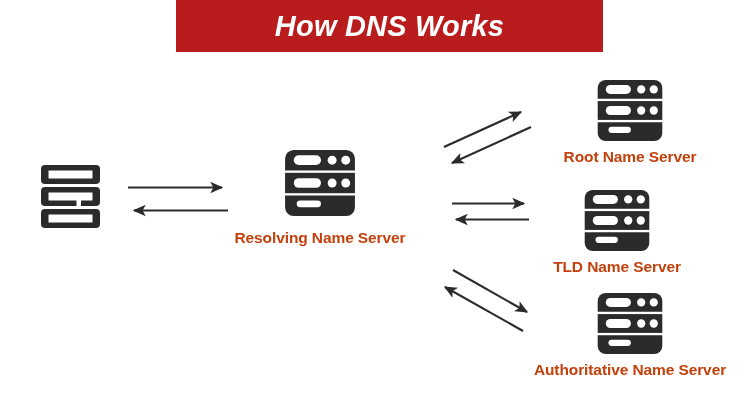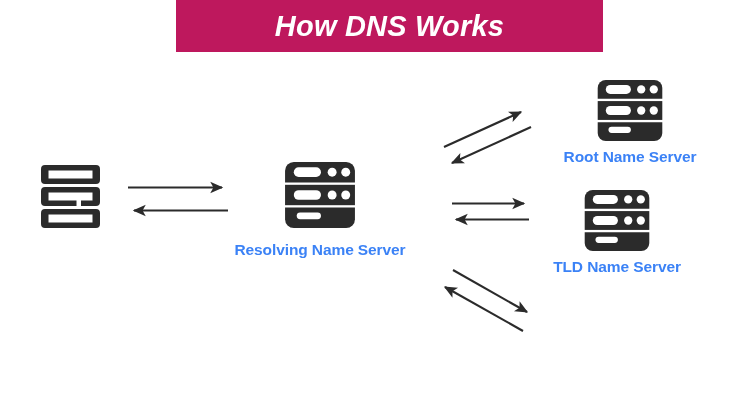--- a/index.html
+++ b/index.html
@@ -20,21 +20,21 @@
     inset: 0;
     width: 750px;
     height: 400px;
   }
   .title-banner {
     position: absolute;
     left: 176px;
     top: 0px;
     width: 427px;
     height: 52px;
-    background: #be185d;
+    background: #b91c1c;
     display: flex;
     align-items: center;
     justify-content: center;
   }
   .title-text {
     color: #ffffff;
     font-family: "Liberation Sans", sans-serif;
     font-size: 29px;
     font-weight: bold;
     font-style: italic;
@@ -43,21 +43,21 @@
   }
   .node {
     position: absolute;
   }
   .node-icon {
     display: block;
   }
   .node-label {
     position: absolute;
     white-space: nowrap;
-    color: #3b82f6;
+    color: #c2410c;
     font-family: "Liberation Sans", sans-serif;
     font-size: 15.5px;
     font-weight: bold;
     letter-spacing: -0.1px;
     text-align: center;
     transform: translateX(-50%);
   }
   .arrow-layer {
     position: absolute;
     left: 0;
@@ -103,21 +103,21 @@
                                M7.5,5.5 h44 v8 h-44 z" fill-rule="evenodd"></path>
 
       <path fill="#2b2b2b" d="M4,22 h51 a4,4 0 0 1 4,4 v11 a4,4 0 0 1 -4,4 h-15 v-5.5 h11.5 v-8 h-44 v8 h28 v5.5 h-31.5
                                a4,4 0 0 1 -4,-4 v-11 a4,4 0 0 1 4,-4 z"></path>
 
       <path fill="#2b2b2b" d="M4,44 h51 a4,4 0 0 1 4,4 v11 a4,4 0 0 1 -4,4 h-51 a4,4 0 0 1 -4,-4 v-11 a4,4 0 0 1 4,-4 z
                                M7.5,49.5 h44 v8 h-44 z" fill-rule="evenodd"></path>
     </svg>
   </div>
 
-  <div class="node" style="left:285px; top:162px; width:70px; height:66px;">
+  <div class="node" style="left:285px; top:150px; width:70px; height:66px;">
     <svg class="node-icon" width="70" height="66" viewBox="0 0 72 68" xmlns="http://www.w3.org/2000/svg">
       <g fill="#2b2b2b">
         <path d="M9,0 h54 a9,9 0 0 1 9,9 v12 h-72 v-12 a9,9 0 0 1 9,-9 z"></path>
         <rect x="0" y="23.5" width="72" height="21"></rect>
         <path d="M0,47 h72 v12 a9,9 0 0 1 -9,9 h-54 a9,9 0 0 1 -9,-9 z"></path>
       </g>
       <g fill="#ffffff">
         <rect x="9" y="5.5" width="28" height="10" rx="5"></rect>
         <circle cx="48.5" cy="10.5" r="4.6"></circle>
         <circle cx="62.5" cy="10.5" r="4.6"></circle>
@@ -163,14 +163,33 @@
         <circle cx="62.5" cy="10.5" r="4.6"></circle>
         <rect x="9" y="29" width="28" height="10" rx="5"></rect>
         <circle cx="48.5" cy="34" r="4.6"></circle>
         <circle cx="62.5" cy="34" r="4.6"></circle>
         <rect x="12" y="52" width="25" height="7" rx="3.5"></rect>
       </g>
     </svg>
     <div class="node-label" style="left:33px; top:68px;">TLD Name Server</div>
   </div>
 
+  <div class="node" style="left:597px; top:293px; width:66px; height:61px;">
+    <svg class="node-icon" width="66" height="61" viewBox="0 0 72 68" xmlns="http://www.w3.org/2000/svg">
+      <g fill="#2b2b2b">
+        <path d="M9,0 h54 a9,9 0 0 1 9,9 v12 h-72 v-12 a9,9 0 0 1 9,-9 z"></path>
+        <rect x="0" y="23.5" width="72" height="21"></rect>
+        <path d="M0,47 h72 v12 a9,9 0 0 1 -9,9 h-54 a9,9 0 0 1 -9,-9 z"></path>
+      </g>
+      <g fill="#ffffff">
+        <rect x="9" y="5.5" width="28" height="10" rx="5"></rect>
+        <circle cx="48.5" cy="10.5" r="4.6"></circle>
+        <circle cx="62.5" cy="10.5" r="4.6"></circle>
+        <rect x="9" y="29" width="28" height="10" rx="5"></rect>
+        <circle cx="48.5" cy="34" r="4.6"></circle>
+        <circle cx="62.5" cy="34" r="4.6"></circle>
+        <rect x="12" y="52" width="25" height="7" rx="3.5"></rect>
+      </g>
+    </svg>
+    <div class="node-label" style="left:33px; top:68px;">Authoritative Name Server</div>
+  </div>
 
 </div>
 
 </body></html>

